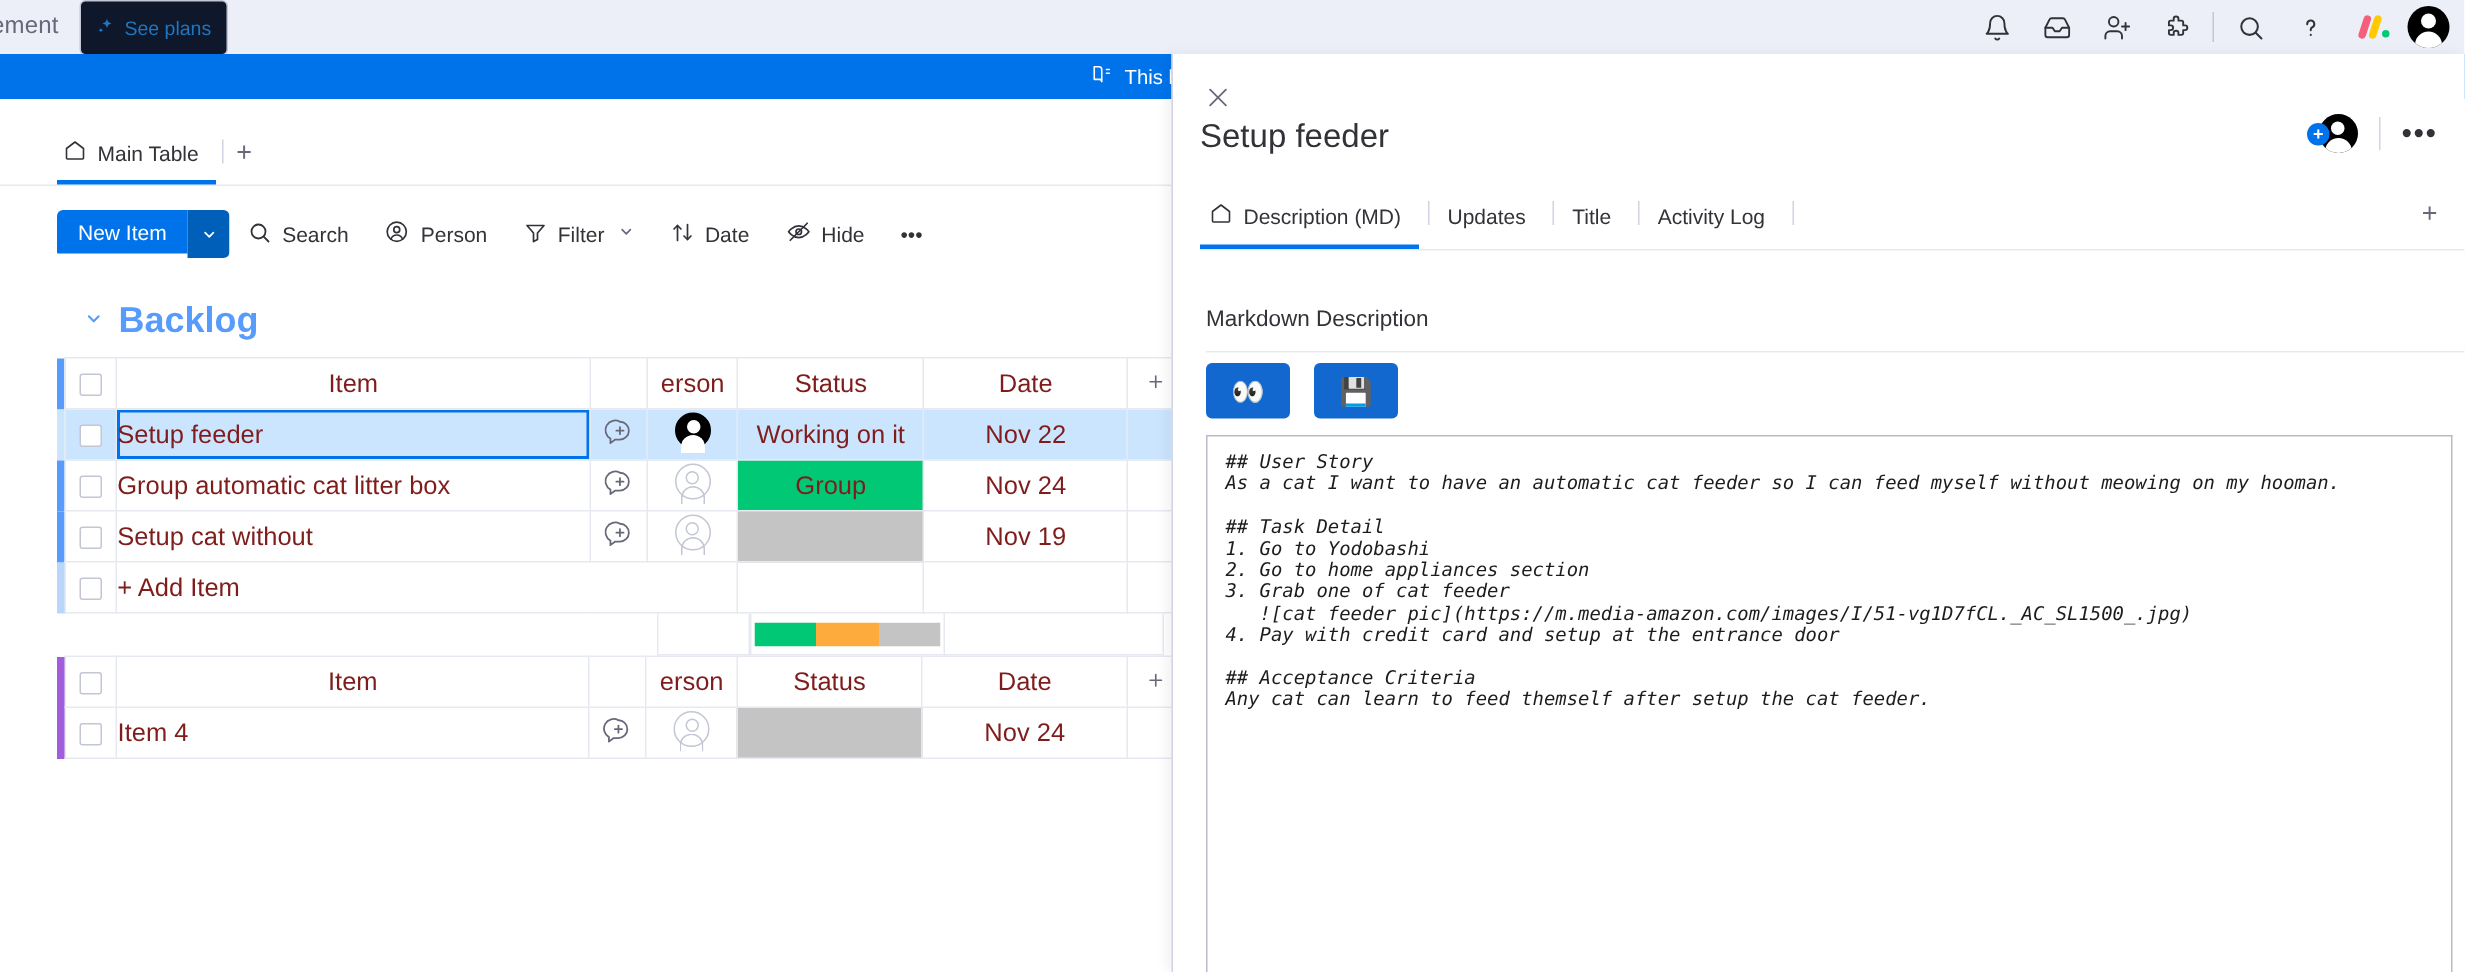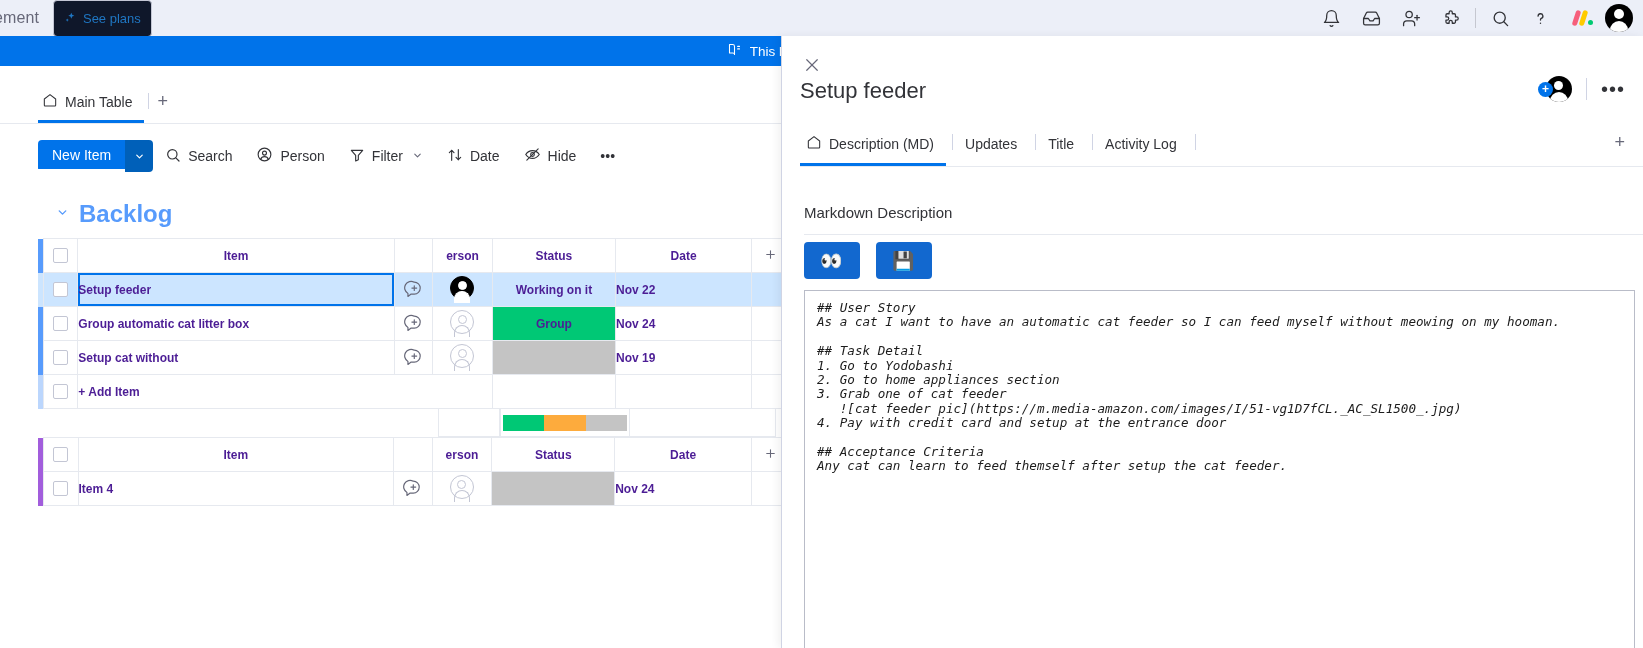--- a/index.html
+++ b/index.html
@@ -115,31 +115,31 @@
     display: flex; align-items: center; gap: 10px;
     font-size: 24px; font-weight: 700; margin: 28px 0 10px 18px;
   }
   .group-head .chev { font-size: 13px; font-weight: 400; }
   .g-blue { color: #579bfc; }
   .g-purple { color: #a25ddc; }
 
   table.grid { border-collapse: collapse; table-layout: fixed; }
   table.grid td, table.grid th {
     border: 1px solid #e6e9ef; height: 34px; padding: 0;
-    font-size: 12px; font-weight: 700; color: #4c1d95;
+    font-size: 17px; font-weight: 400; color: #7f1d1d;
   }
   .col-bar { width: 6px; border: none !important; padding: 0 !important; }
   .bar-blue { background: #579bfc; }
   .bar-purple { background: #a25ddc; }
   .col-check { width: 36px; text-align: center; }
   .col-item { width: 340px; }
   .col-plus { width: 40px; text-align:center; }
   .col-person { width: 62px; text-align: center; }
   .col-status { width: 130px; text-align: center; }
-  .col-date { width: 146px; text-align: left; }
+  .col-date { width: 146px; text-align: center; }
   .col-add { width: 40px; text-align:center; }
 
   th.hdr { background: #fff; color: #676879; font-size: 13.5px; text-align: center; }
   .cbx {
     width: 15px; height: 15px; border: 1px solid #c3c6d4; border-radius: 2px;
     display: inline-block; background: #fff; cursor: pointer; vertical-align: middle;
   }
   .item-cell { padding-left: 14px; text-align: left; }
   .row-selected td { background: #cce5ff; }
   .row-selected .sel-outline {

